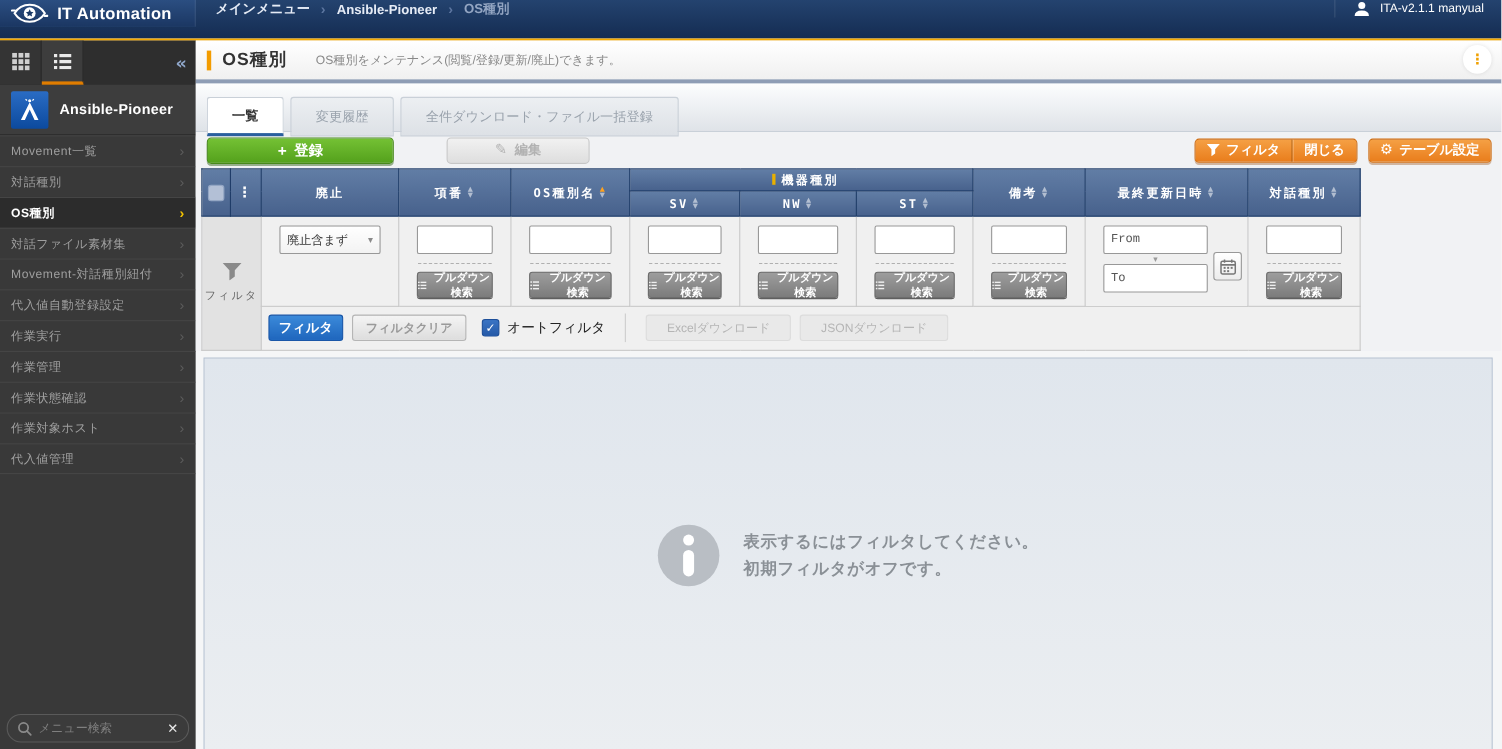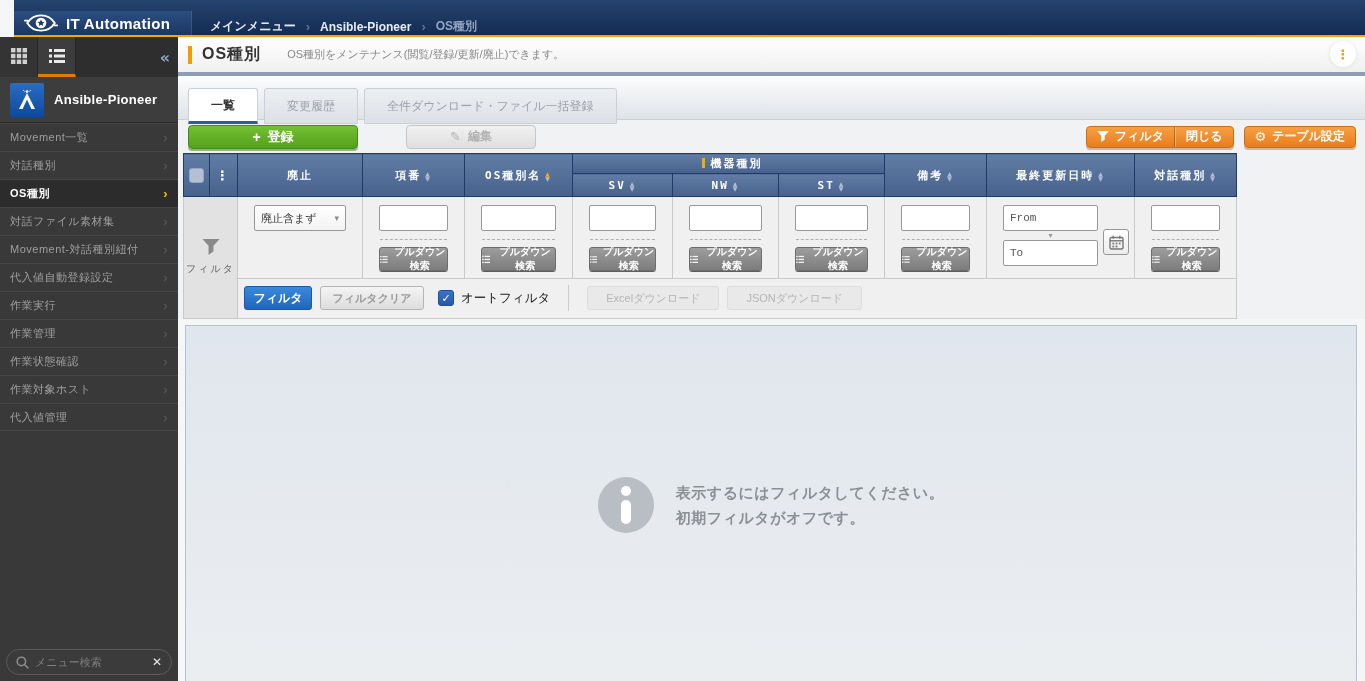--- a/index.html
+++ b/index.html
@@ -1,21 +1,21 @@
 <!DOCTYPE html>
 <html><head>
 <meta charset="utf-8">
 <style>
   *{box-sizing:border-box;margin:0;padding:0}
   html,body{width:1365px;height:681px;overflow:hidden}
   body{font-family:"Liberation Sans","DejaVu Sans",sans-serif;background:#f5f6f7}
   .app{position:relative;width:1365px;height:681px;overflow:hidden}
 
   
-  .topbar{position:absolute;top:0;left:14px;right:0;height:37px;display:flex;align-items:flex-end;
+  .topbar{position:absolute;top:0;left:0;right:0;height:37px;display:flex;align-items:flex-start;
     background:linear-gradient(180deg,#24436f,#142c52);border-bottom:2px solid #f2a800}
   .logo-area{width:178px;display:flex;align-items:center;gap:8px;padding-left:10px;
     background:linear-gradient(180deg,#2b4e81,#1b3763);border-right:1px solid rgba(255,255,255,.10)}
   .logo-text{color:#fff;font-weight:bold;font-size:15px;letter-spacing:.3px}
   .breadcrumb{display:flex;align-items:center;gap:10px;margin-left:18px}
   .crumb{color:#e6ecf6;font-size:12px;font-weight:bold}
   .crumb.current{color:#93a5c2}
   .crumb-sep{color:#5d76a0;font-size:13px;font-weight:bold}
   .user-area{margin-left:auto;display:flex;align-items:center;gap:8px;padding:0 16px;
     border-left:1px solid rgba(255,255,255,.12)}
@@ -161,20 +161,27 @@
       </svg>
       <span class="logo-text">IT Automation</span>
     </div>
     <nav class="breadcrumb">
       <span class="crumb">メインメニュー</span>
       <span class="crumb-sep">›</span>
       <span class="crumb">Ansible-Pioneer</span>
       <span class="crumb-sep">›</span>
       <span class="crumb current">OS種別</span>
     </nav>
+    <div class="user-area">
+      <svg width="16" height="16" viewBox="0 0 16 16">
+        <circle cx="8" cy="5" r="3.2" fill="#ffffff"></circle>
+        <path d="M1.5 14.5 Q1.5 9.5 8 9.5 Q14.5 9.5 14.5 14.5 Z" fill="#ffffff"></path>
+      </svg>
+      <span class="user-label">ITA-v2.1.1 manyual</span>
+    </div>
   </header>
 
   <aside class="sidebar">
     <div class="side-tabs">
       <div class="side-tab">
         <svg width="16" height="16" viewBox="0 0 16 16">
           <g fill="#cfcfcf">
             <rect x="0" y="0" width="4.4" height="4.4"></rect>
               <rect x="5.8" y="0" width="4.4" height="4.4"></rect>
               <rect x="11.6" y="0" width="4.4" height="4.4"></rect>

